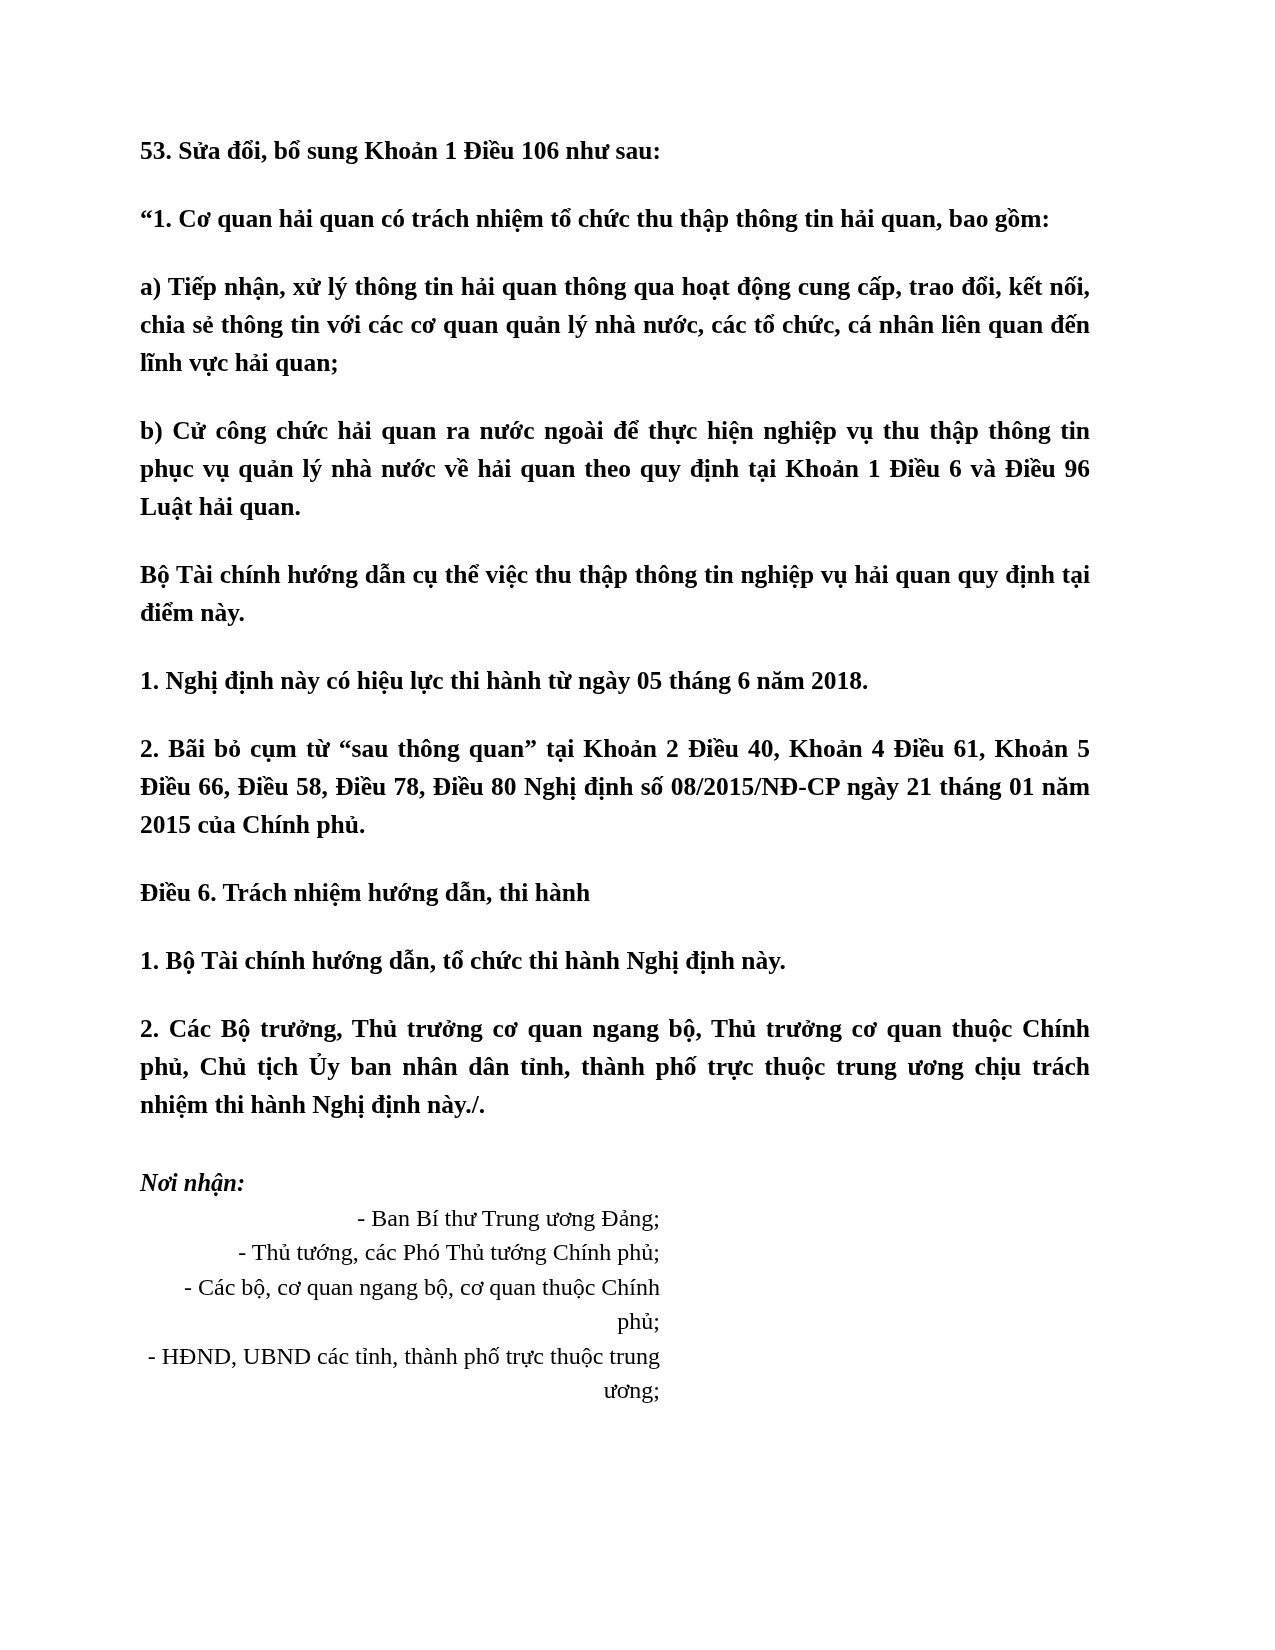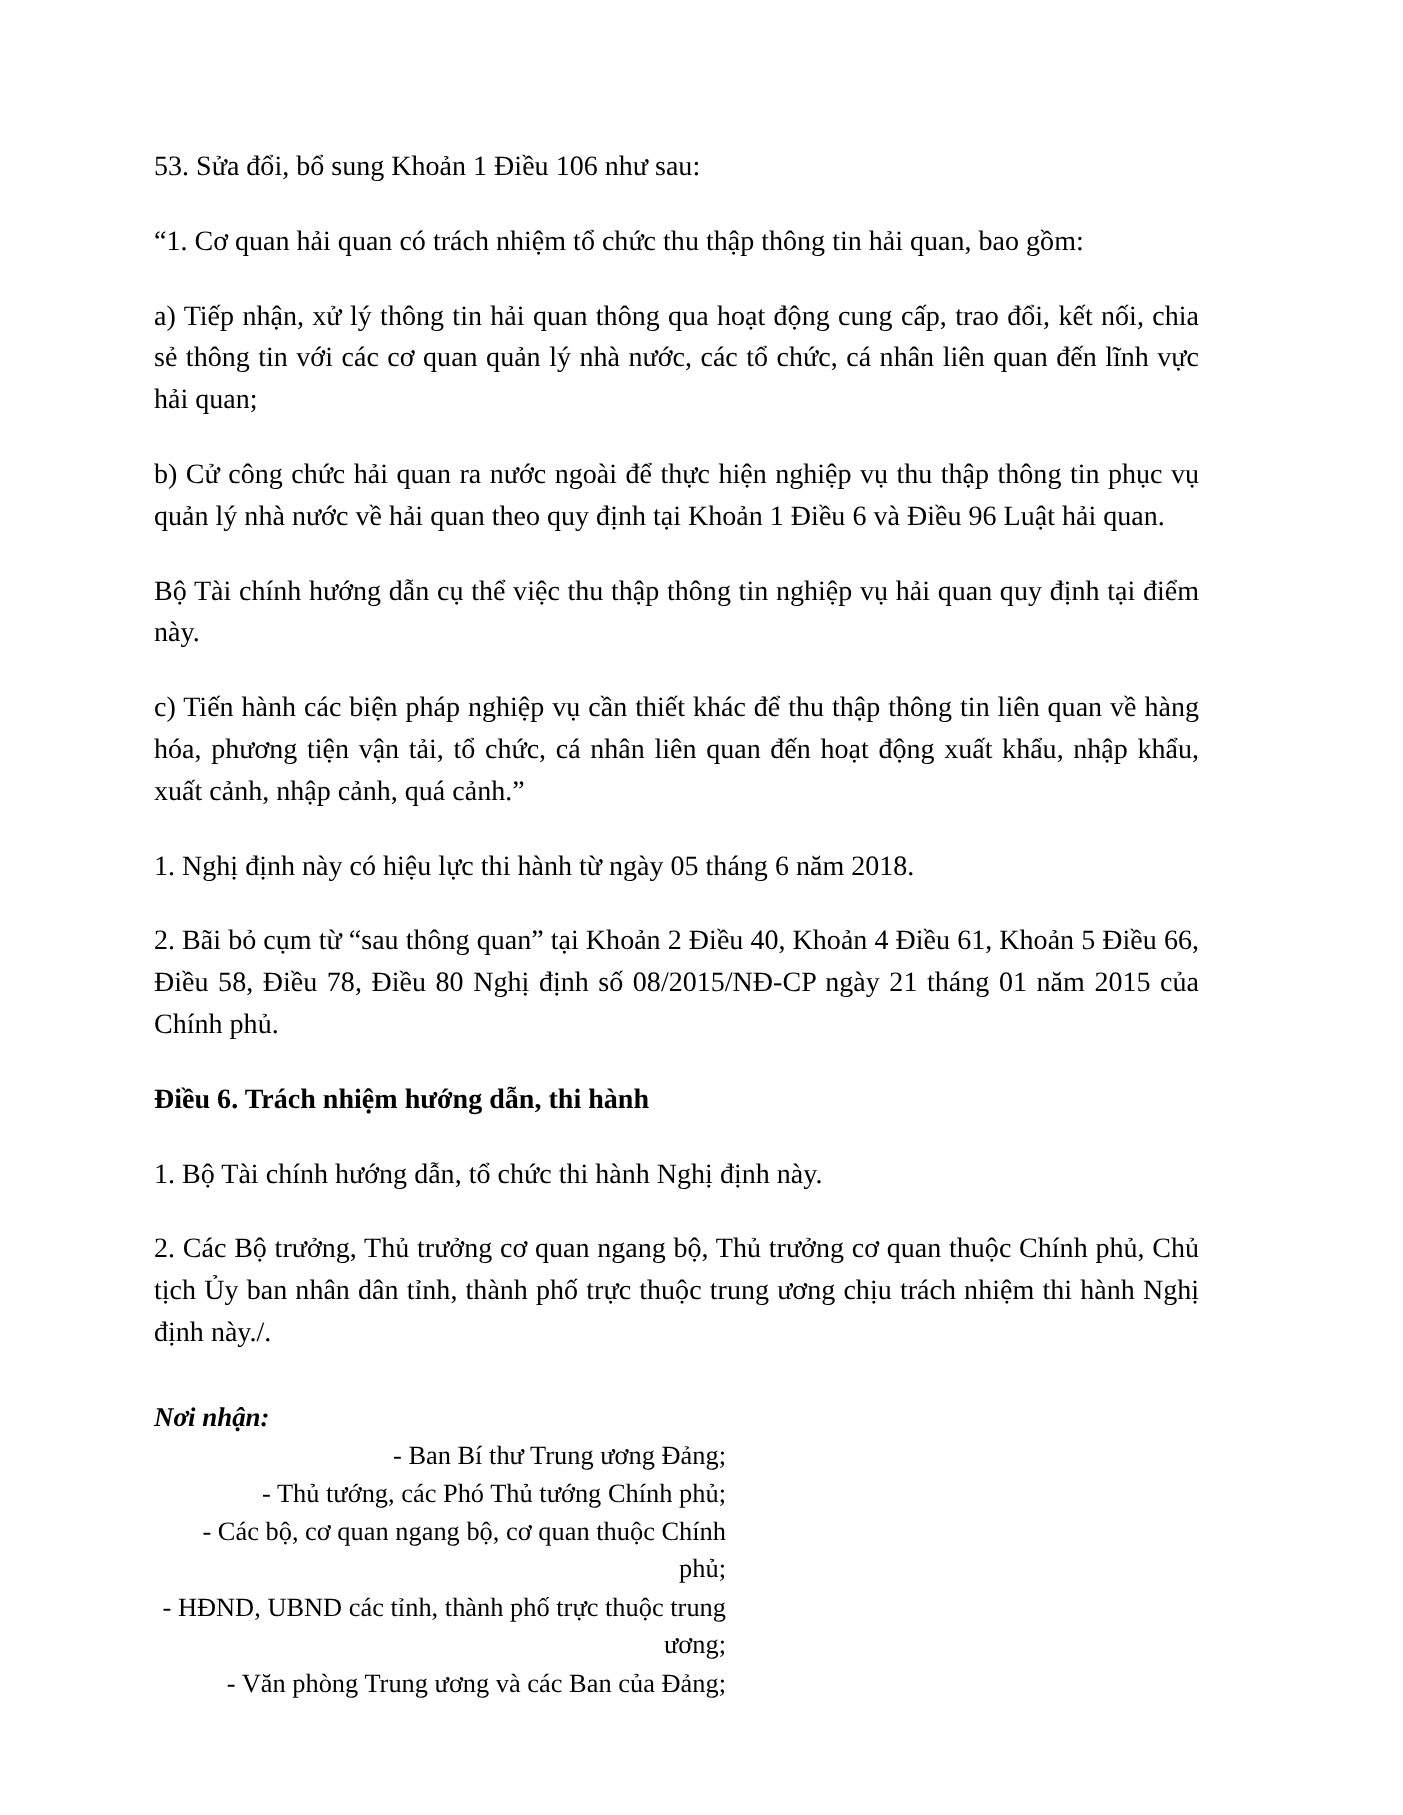--- a/index.html
+++ b/index.html
@@ -20,20 +20,21 @@
     color: #000000;
     overflow: hidden;
   }
   .body-text {
     font-size: 25.5px;
     line-height: 38px;
     text-align: justify;
     text-justify: inter-word;
     margin: 0 0 30px 0;
     hyphens: none;
+    font-weight: bold;
   }
   .heading {
     font-size: 25.5px;
     line-height: 38px;
     font-weight: bold;
     margin: 0 0 30px 0;
     text-align: left;
   }
   .sign-block {
     display: flex;
@@ -104,21 +105,20 @@
   <p class="body-text">53. Sửa đổi, bổ sung Khoản 1 Điều 106 như sau:</p>
 
   <p class="body-text">“1. Cơ quan hải quan có trách nhiệm tổ chức thu thập thông tin hải quan, bao gồm:</p>
 
   <p class="body-text">a) Tiếp nhận, xử lý thông tin hải quan thông qua hoạt động cung cấp, trao đổi, kết nối, chia sẻ thông tin với các cơ quan quản lý nhà nước, các tổ chức, cá nhân liên quan đến lĩnh vực hải quan;</p>
 
   <p class="body-text">b) Cử công chức hải quan ra nước ngoài để thực hiện nghiệp vụ thu thập thông tin phục vụ quản lý nhà nước về hải quan theo quy định tại Khoản 1 Điều 6 và Điều 96 Luật hải quan.</p>
 
   <p class="body-text">Bộ Tài chính hướng dẫn cụ thể việc thu thập thông tin nghiệp vụ hải quan quy định tại điểm này.</p>
 
-  <p class="body-text">c) Tiến hành các biện pháp nghiệp vụ cần thiết khác để thu thập thông tin liên quan về hàng hóa, phương tiện vận tải, tổ chức, cá nhân liên quan đến hoạt động xuất khẩu, nhập khẩu, xuất cảnh, nhập cảnh, quá cảnh.”</p>
 
 
   <p class="body-text">1. Nghị định này có hiệu lực thi hành từ ngày 05 tháng 6 năm 2018.</p>
 
   <p class="body-text">2. Bãi bỏ cụm từ “sau thông quan” tại Khoản 2 Điều 40, Khoản 4 Điều 61, Khoản 5 Điều 66, Điều 58, Điều 78, Điều 80 Nghị định số 08/2015/NĐ-CP ngày 21 tháng 01 năm 2015 của Chính phủ.</p>
 
   <h2 class="heading">Điều 6. Trách nhiệm hướng dẫn, thi hành</h2>
 
   <p class="body-text">1. Bộ Tài chính hướng dẫn, tổ chức thi hành Nghị định này.</p>
 
@@ -126,21 +126,20 @@
 
   <div class="sign-block">
 
     <div class="recipients">
       <span class="recipients-title">Nơi nhận:</span>
       <ul class="recipients-list">
         <li>- Ban Bí thư Trung ương Đảng;</li>
         <li>- Thủ tướng, các Phó Thủ tướng Chính phủ;</li>
         <li>- Các bộ, cơ quan ngang bộ, cơ quan thuộc Chính phủ;</li>
         <li>- HĐND, UBND các tỉnh, thành phố trực thuộc trung ương;</li>
-        <li>- Văn phòng Trung ương và các Ban của Đảng;</li>
       </ul>
     </div>
 
     <div class="signature">
       <div class="signature-org">TM. CHÍNH PHỦ</div>
       <div class="signature-role">THỦ TƯỚNG</div>
       <div class="signature-gap"></div>
       <div class="signature-name">Nguyễn Xuân Phúc</div>
     </div>
 

